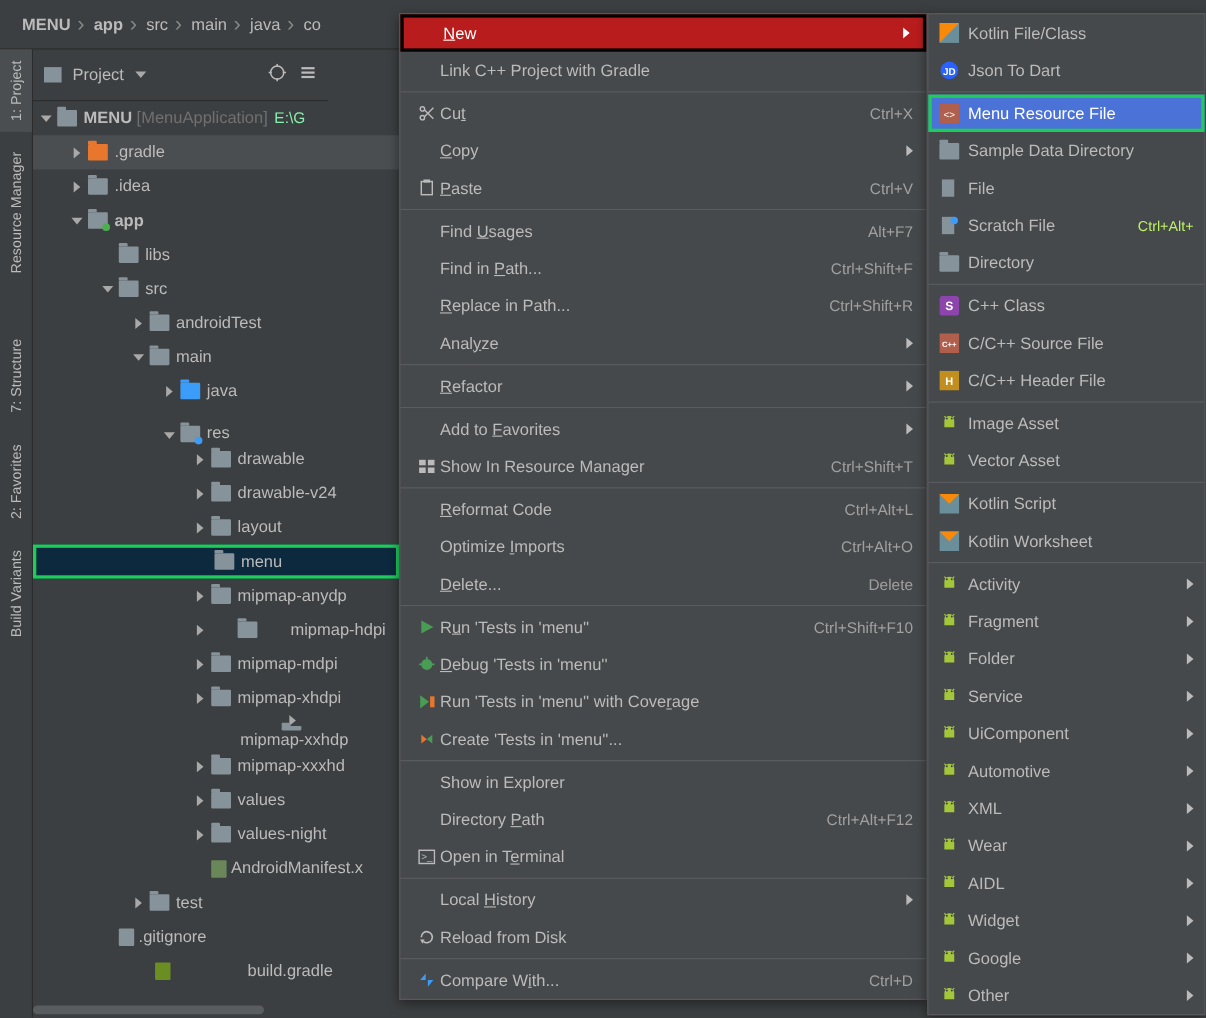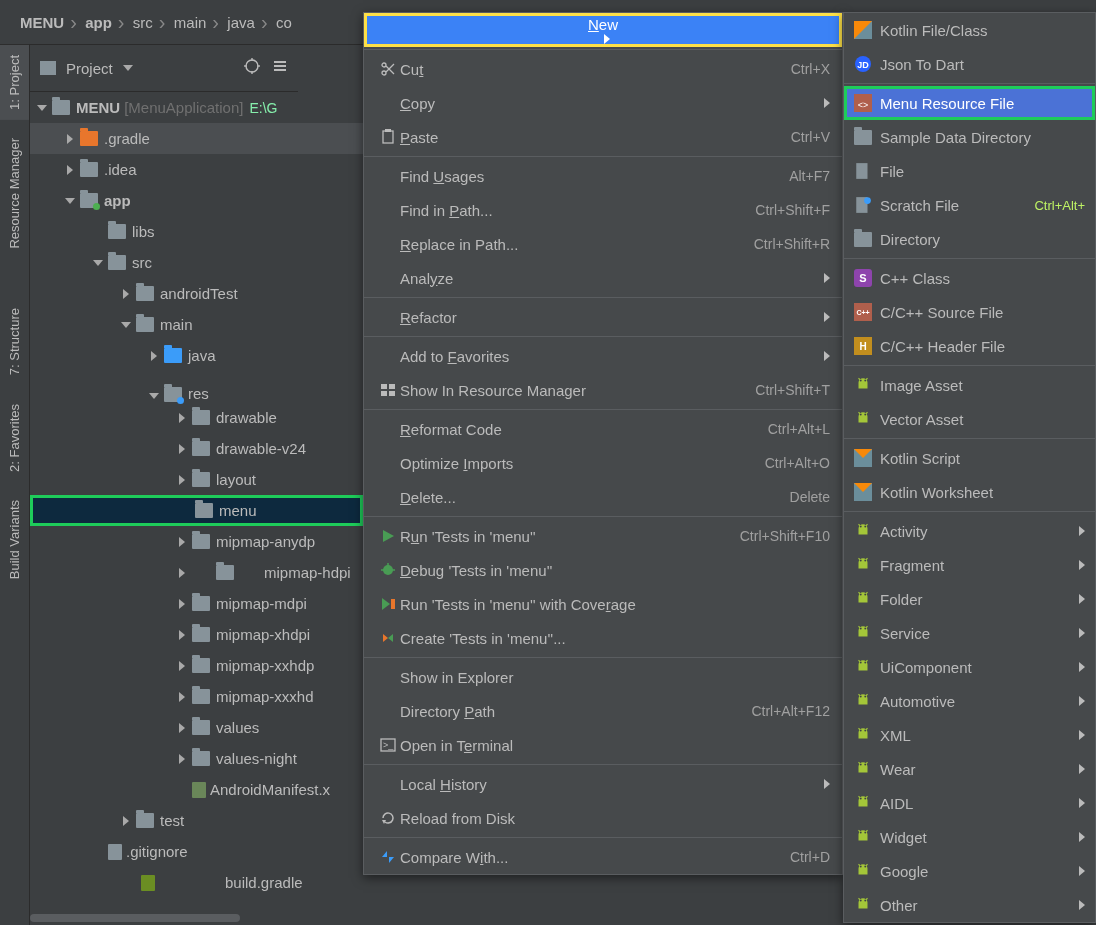--- a/index.html
+++ b/index.html
@@ -48,21 +48,21 @@
   .tree-label .bracket { color:#707070; margin-left:4px; }
   .tree-label .path { color:#86efac; margin-left:6px; font-size:14px; }
   
   
   .tree-scrollbar { position:absolute; left:30px; bottom:0; width:333px; height:14px; background:#3c3f41; }
   .tree-scrollbar-thumb { position:absolute; left:0; top:3px; height:8px; width:210px; background:#5a5d60; border-radius:4px; }
   
   
   .ctx-menu { position:absolute; left:363px; top:12px; width:480px; background:#46494b; border:1px solid #5a5d60; box-shadow:0 3px 10px rgba(0,0,0,0.5); }
   .ctx-item { height:34px; display:flex; align-items:center; padding:0 12px; font-size:15px; position:relative; }
-  .ctx-item.highlighted { background:#3b82f6; color:#fff; border:3px solid #fde047;flex-direction:column; }
+  .ctx-item.highlighted { background:#b91c1c; color:#fff; border:3px solid #000000; }
   .ctx-icon-slot { width:24px; display:inline-flex; justify-content:center; }
   .ctx-label { flex:1; }
   .ctx-shortcut { color:#a0a0a0; font-size:14px; }
   .ctx-arrow { width:0;height:0; border-top:5px solid transparent; border-bottom:5px solid transparent; border-left:6px solid #bbb; margin-left:8px; }
   .ctx-item.highlighted .ctx-arrow { border-left-color:#fff; }
   .ctx-sep { height:1px; background:#5a5d60; margin:2px 0; }
   .u { text-decoration: underline; }
   
   
   .submenu { position:absolute; left:843px; top:12px; width:253px; background:#46494b; border:1px solid #5a5d60; box-shadow:0 3px 10px rgba(0,0,0,0.5); }
@@ -210,21 +210,21 @@
     <div class="tree-row" style="padding-left: 146px;">
       <span class="arrow right"></span>
       <span class="tree-icon folder-icon"></span>
       <span class="tree-label">mipmap-mdpi</span>
     </div>
     <div class="tree-row" style="padding-left: 146px;">
       <span class="arrow right"></span>
       <span class="tree-icon folder-icon"></span>
       <span class="tree-label">mipmap-xhdpi</span>
     </div>
-    <div class="tree-row" style="padding-left: 146px;">
+    <div class="tree-row" style="padding-left: 146px; flex-direction: column;">
       <span class="arrow right"></span>
       <span class="tree-icon folder-icon"></span>
       <span class="tree-label">mipmap-xxhdp</span>
     </div>
     <div class="tree-row" style="padding-left: 146px;">
       <span class="arrow right"></span>
       <span class="tree-icon folder-icon"></span>
       <span class="tree-label">mipmap-xxxhd</span>
     </div>
     <div class="tree-row" style="padding-left: 146px;">
@@ -264,20 +264,24 @@
 <div class="tree-scrollbar">
     <div class="tree-scrollbar-thumb"></div>
   </div>
 
 <div class="ctx-menu" id="ctx">
     <div class="ctx-item highlighted">
       <span class="ctx-icon-slot"></span>
       <span class="ctx-label"><span class="u">N</span>ew</span>
       <span class="ctx-arrow"></span>
     </div>
+    <div class="ctx-item">
+      <span class="ctx-icon-slot"></span>
+      <span class="ctx-label">Link C++ Project with Gradle</span>
+    </div>
     <div class="ctx-sep"></div>
     <div class="ctx-item">
       <span class="ctx-icon-slot">
         <svg class="svg-ico" viewBox="0 0 16 16">
           <circle cx="4" cy="12" r="2" fill="none" stroke="#bbb" stroke-width="1.3"></circle>
           <circle cx="4" cy="4" r="2" fill="none" stroke="#bbb" stroke-width="1.3"></circle>
           <line x1="6" y1="5" x2="14" y2="13" stroke="#bbb" stroke-width="1.3"></line>
           <line x1="6" y1="11" x2="14" y2="3" stroke="#bbb" stroke-width="1.3"></line>
         </svg>
       </span>

